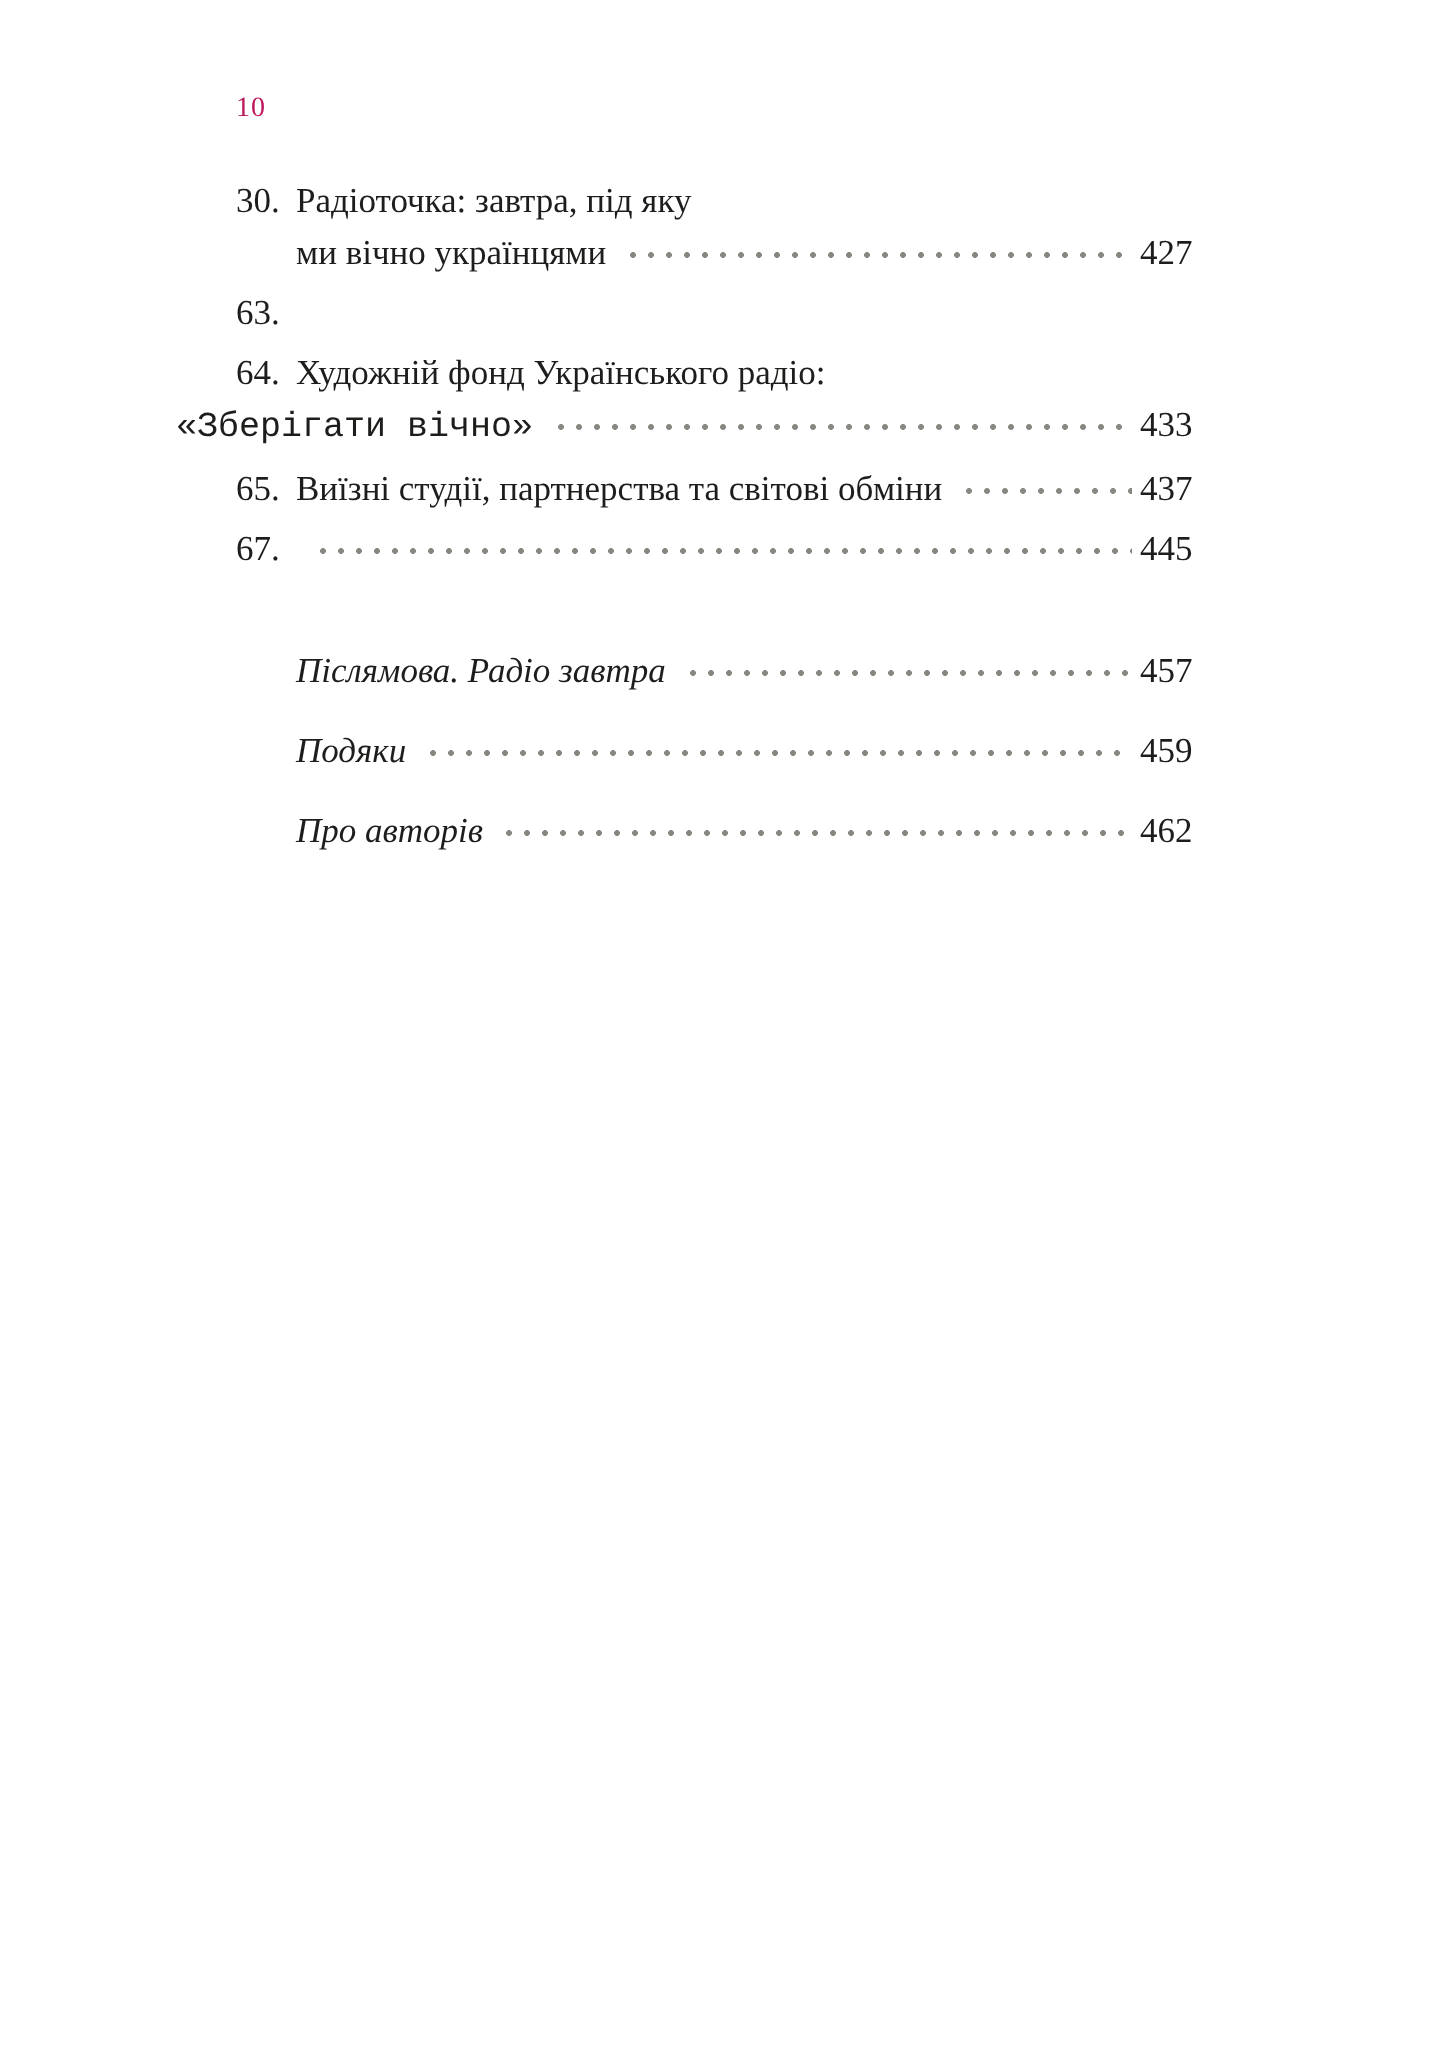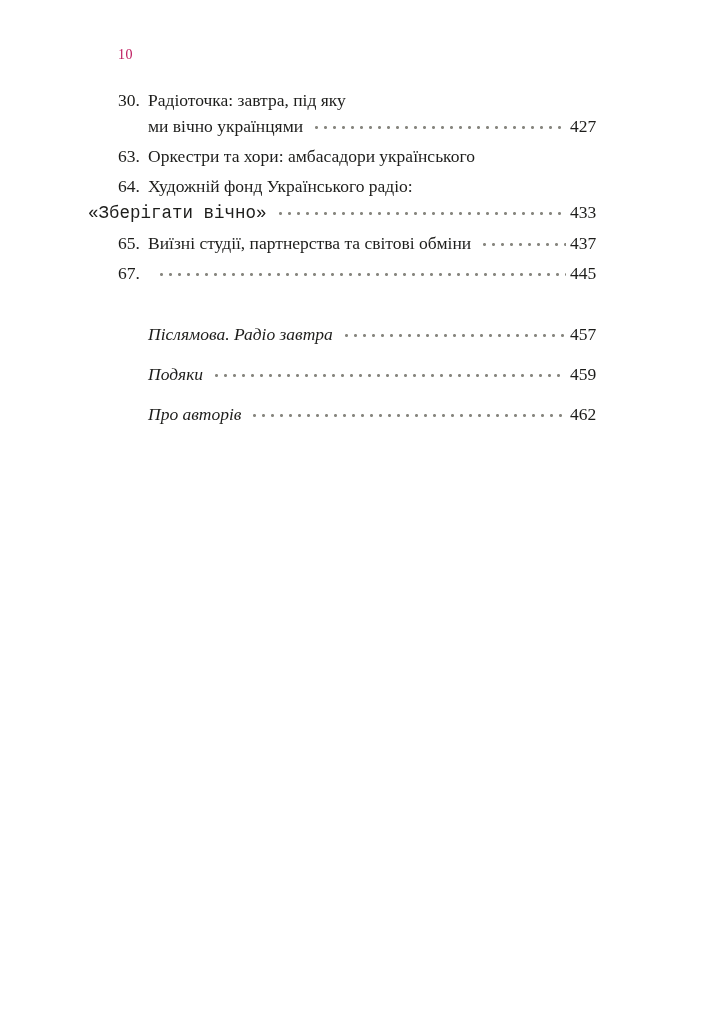--- a/index.html
+++ b/index.html
@@ -95,21 +95,20 @@
             <span class="txt">ми вічно українцями</span>
             <span class="dots"></span>
             <span class="pg">427</span>
           </div>
         </div>
       </div>
 
       <div class="entry">
         <div class="num">63.</div>
         <div class="body">
-          <div class="line">Оркестри та хори: амбасадори українського</div>
         </div>
       </div>
 
       <div class="entry">
         <div class="num">64.</div>
         <div class="body">
           <div class="line">Художній фонд Українського радіо:</div>
           <div class="row">
             <span class="txt outdent">«Зберігати вічно»</span>
             <span class="dots"></span>

